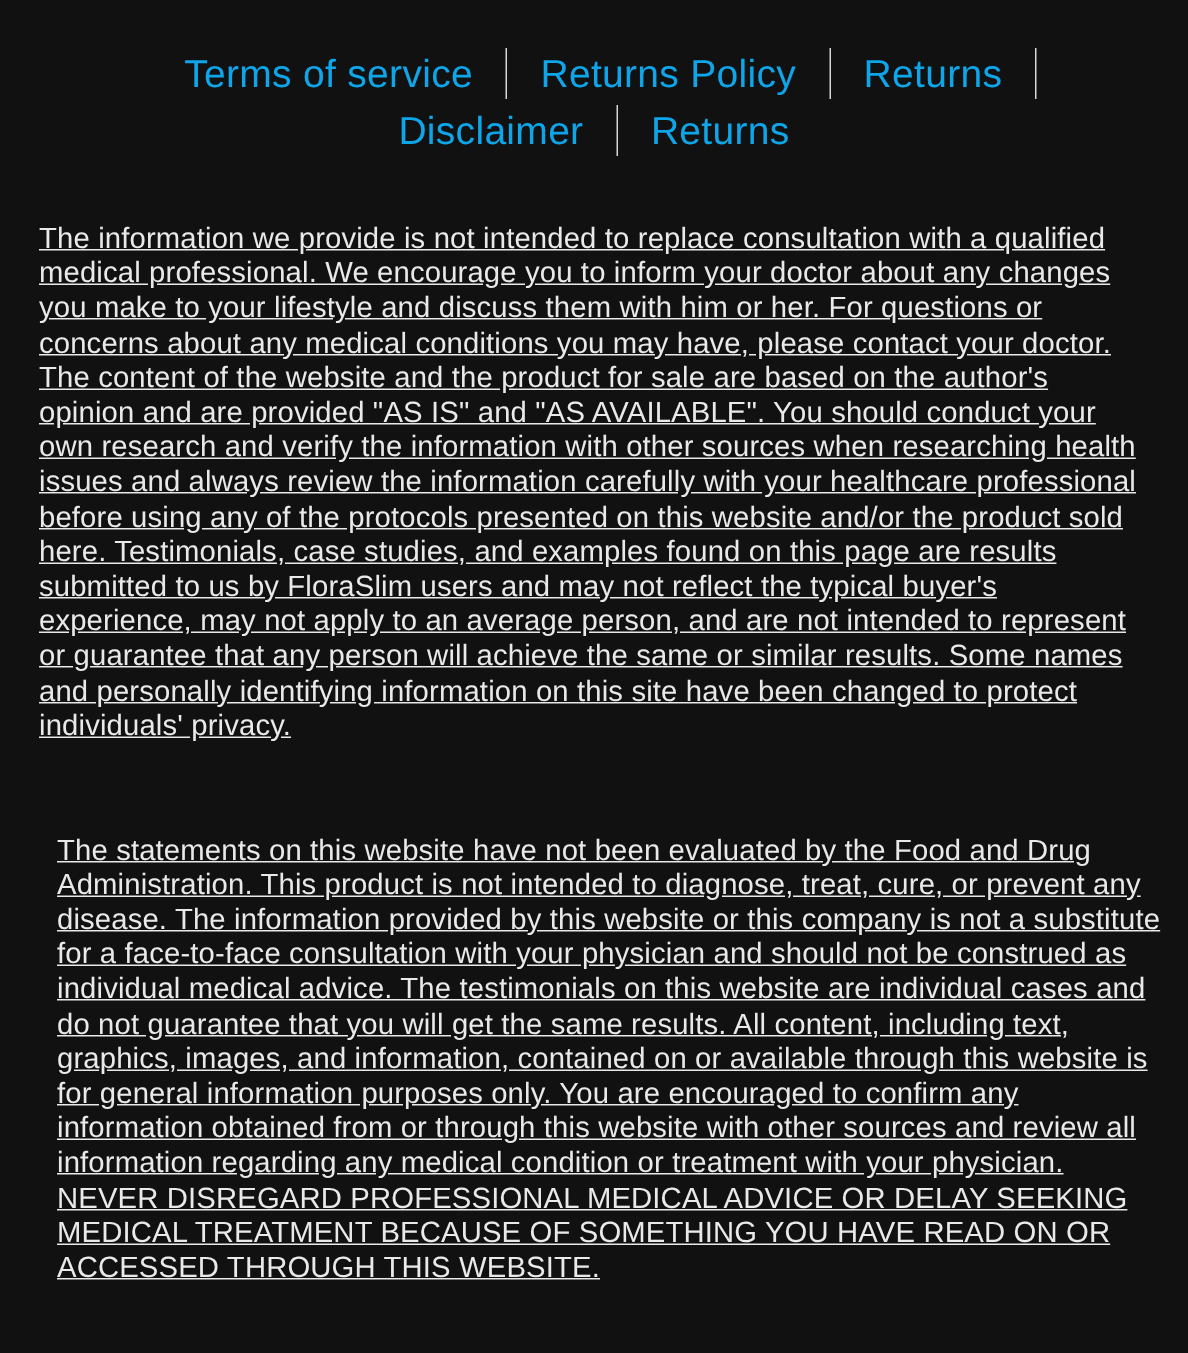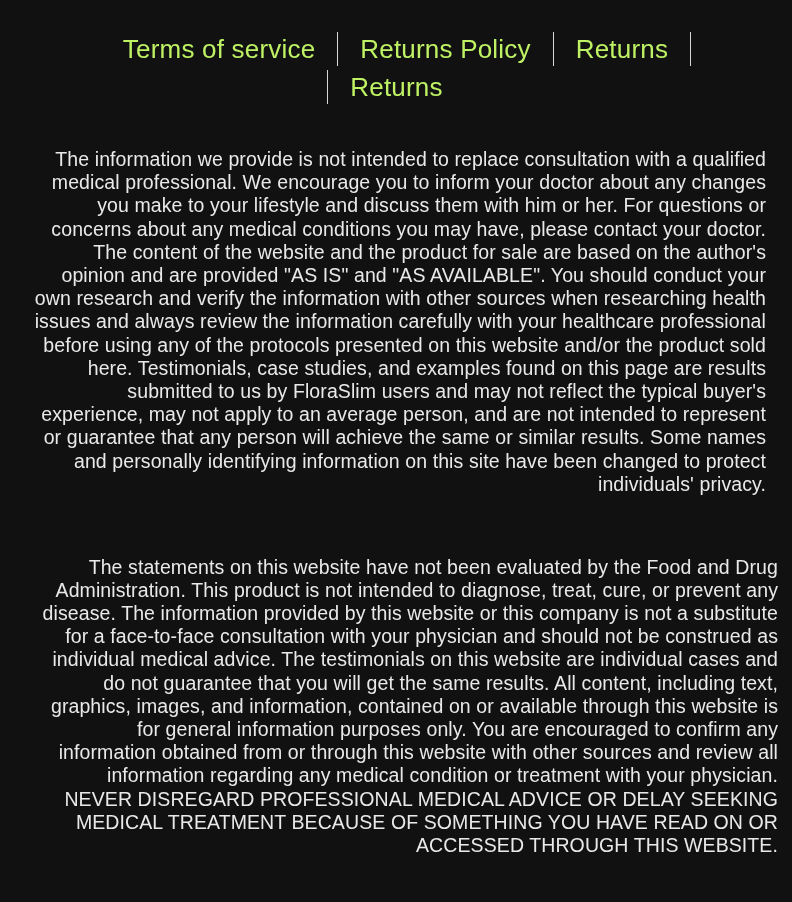--- a/index.html
+++ b/index.html
@@ -29,42 +29,43 @@
     text-align: center;
     line-height: 1.0;
   }
   .nav-row {
     display: flex;
     flex-wrap: wrap;
     justify-content: center;
     align-items: center;
   }
   .nav-link {
-    color: #bef264;
+    color: #0ea5e9;
     font-size: 26px;
     font-weight: 400;
     letter-spacing: 0.2px;
     text-decoration: none;
     padding: 6px 22px;
     display: inline-block;
     cursor: pointer;
   }
   .nav-sep-tall {
     display: inline-block;
     width: 1px;
     height: 34px;
     background: #d8d8d8;
   }
   .body-text {
     color: #e9e9e9;
     font-size: 19.5px;
     line-height: 23.2px;
-    text-align: right;
+    text-align: left;
     width: 740px;
     letter-spacing: 0.1px;
+    text-decoration: underline;
   }
   .para-1 {
     margin-top: 42px;
   }
   .para-2 {
     margin-top: 40px;
     margin-left: 24px;
   }
 </style>
 </head>
@@ -75,20 +76,21 @@
   <nav class="nav">
     <div class="nav-row">
       <a class="nav-link">Terms of service</a>
       <span class="nav-sep-tall"></span>
       <a class="nav-link">Returns Policy</a>
       <span class="nav-sep-tall"></span>
       <a class="nav-link">Returns</a>
       <span class="nav-sep-tall"></span>
     </div>
     <div class="nav-row">
+      <a class="nav-link">Disclaimer</a>
       <span class="nav-sep-tall"></span>
       <a class="nav-link">Returns</a>
     </div>
   </nav>
 
   <p class="body-text para-1">The information we provide is not intended to replace consultation with a qualified medical professional. We encourage you to inform your doctor about any changes you make to your lifestyle and discuss them with him or her. For questions or concerns about any medical conditions you may have, please contact your doctor. The content of the website and the product for sale are based on the author's opinion and are provided "AS IS" and "AS AVAILABLE". You should conduct your own research and verify the information with other sources when researching health issues and always review the information carefully with your healthcare professional before using any of the protocols presented on this website and/or the product sold here. Testimonials, case studies, and examples found on this page are results submitted to us by FloraSlim users and may not reflect the typical buyer's experience, may not apply to an average person, and are not intended to represent or guarantee that any person will achieve the same or similar results. Some names and personally identifying information on this site have been changed to protect individuals' privacy.</p>
 
   <p class="body-text para-2">The statements on this website have not been evaluated by the Food and Drug Administration. This product is not intended to diagnose, treat, cure, or prevent any disease. The information provided by this website or this company is not a substitute for a face-to-face consultation with your physician and should not be construed as individual medical advice. The testimonials on this website are individual cases and do not guarantee that you will get the same results. All content, including text, graphics, images, and information, contained on or available through this website is for general information purposes only. You are encouraged to confirm any information obtained from or through this website with other sources and review all information regarding any medical condition or treatment with your physician. NEVER DISREGARD PROFESSIONAL MEDICAL ADVICE OR DELAY SEEKING MEDICAL TREATMENT BECAUSE OF SOMETHING YOU HAVE READ ON OR ACCESSED THROUGH THIS WEBSITE.</p>
 
 </div>

